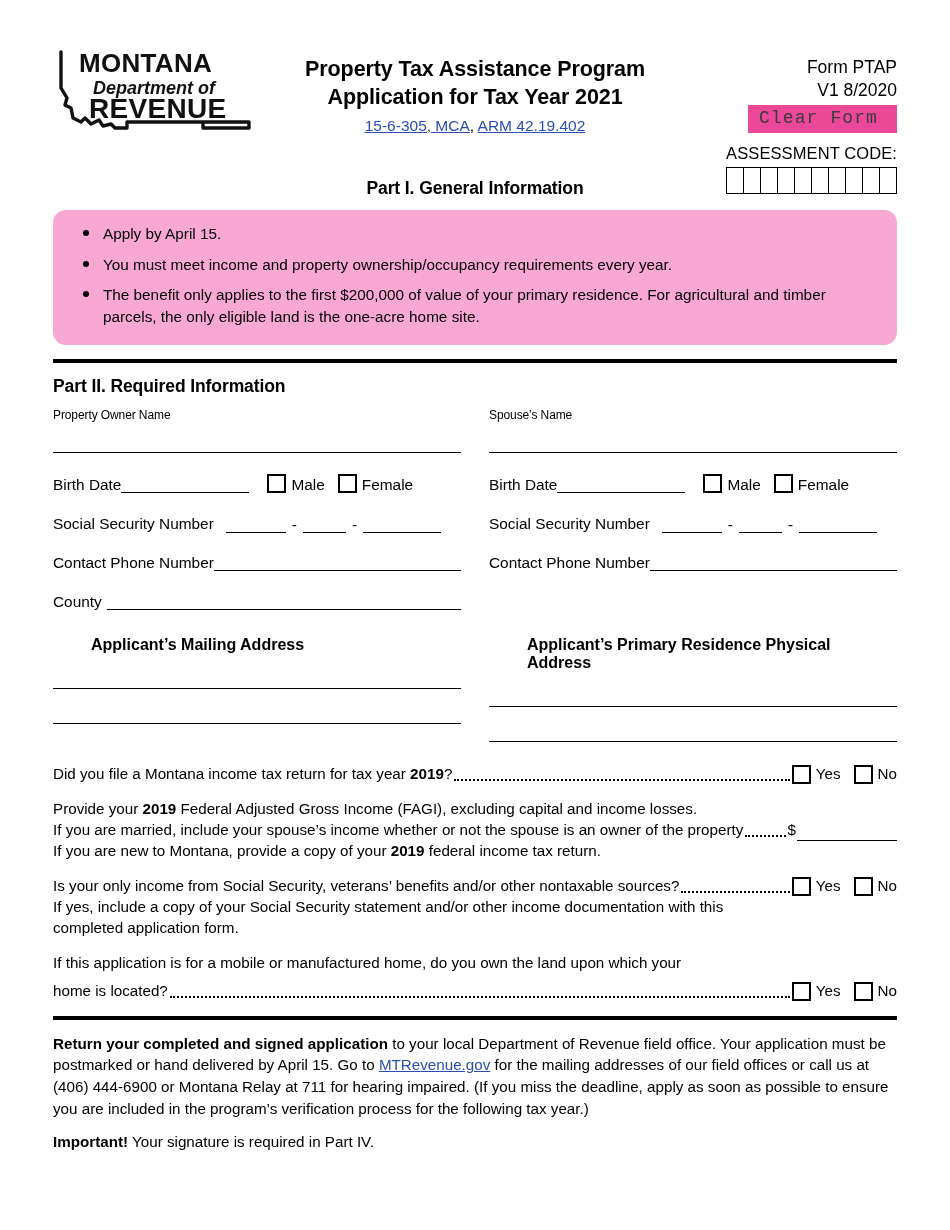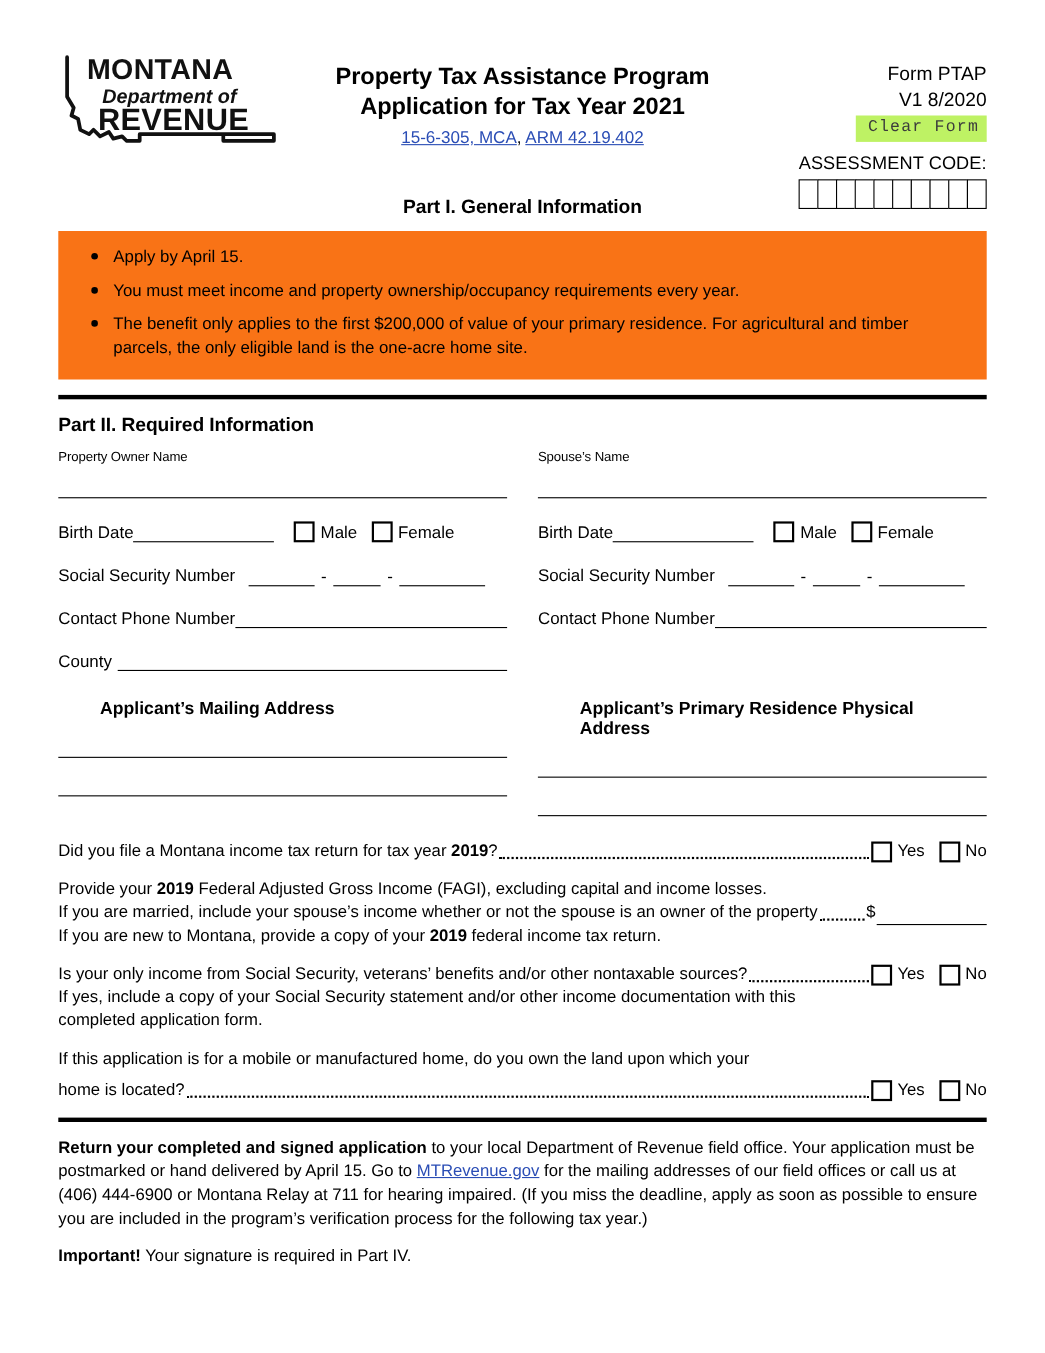--- a/index.html
+++ b/index.html
@@ -30,24 +30,24 @@
     color: #2a4db5; text-decoration: underline; cursor: pointer;
   }
   .cites .sep { color: #000; text-decoration: none; }
 
   .meta-col {
     width: 215px; flex: 0 0 215px; text-align: right; padding-top: 14px;
   }
   .meta-line { font-size: 17.5px; line-height: 1.32; }
   .clear-form-wrap { display: flex; justify-content: flex-end; margin-top: 3px; }
   .clear-form {
-    background: #bef264; color: #3c3c3c; border: 0;
+    background: #ec4899; color: #3c3c3c; border: 0;
     font-family: "Liberation Mono", monospace;
-    font-size: 15px; letter-spacing: 1.1px;
-    padding: 2px 7px 3px 11px; cursor: pointer; line-height: 1.25;
+    font-size: 18px; letter-spacing: 1.1px;
+    padding: 2px 19px 3px 11px; cursor: pointer; line-height: 1.25;
   }
   .assessment-label {
     font-size: 16.5px; margin-top: 11px; text-align: right; letter-spacing: 0.1px;
   }
   .code-boxes {
     display: flex; justify-content: flex-end; margin-top: 4px;
   }
   .code-boxes .cell {
     width: 18.5px; height: 27px; border: 1.6px solid #000; margin-left: -1.6px;
     background: #fff;
@@ -55,21 +55,21 @@
   .code-boxes .cell:first-child { margin-left: 0; }
 
   
   .part-heading {
     font-size: 17.5px; font-weight: bold; margin: 0 0 11px 0; letter-spacing: -0.1px;
   }
   #part1-heading { margin-top: 48px; text-align: center; }
 
   
   .notice {
-    background: #f97316; padding: 13px 20px 15px 20px;
+    background: #f9a8d4; padding: 13px 20px 15px 20px; border-radius: 13px;
   }
   .notice ul { margin: 0; padding: 0; list-style: none; }
   .notice li {
     position: relative; padding-left: 30px; font-size: 15.3px;
     line-height: 1.42; margin-bottom: 9px;
   }
   .notice li:last-child { margin-bottom: 2px; }
   .notice li .bullet {
     position: absolute; left: 10px; top: 7px;
     width: 6px; height: 6px; background: #000; border-radius: 50%;

